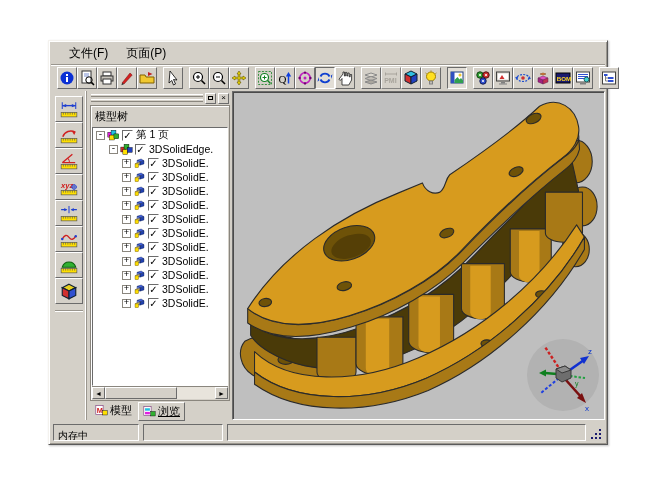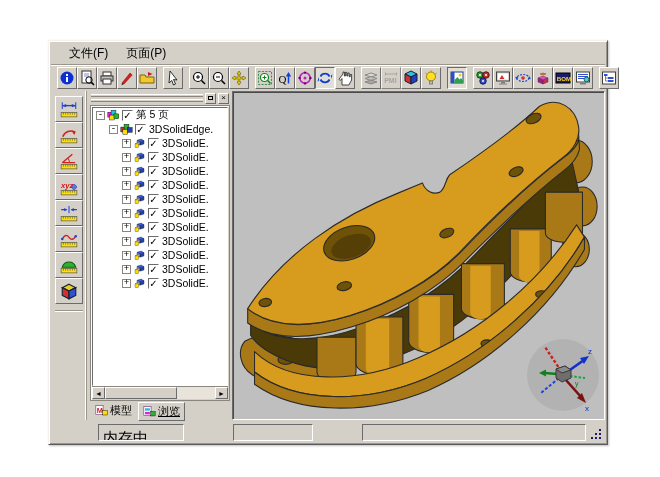--- a/index.html
+++ b/index.html
@@ -92,21 +92,21 @@
   .viewport{position:absolute;left:181px;top:0;right:0;bottom:0;
     background:var(--viewport-bg);
     border:1px solid;border-color:#6b6b6b #fff #fff #6b6b6b;
     box-shadow:inset 1px 1px 0 #4a4a4a;overflow:hidden;}
   .model-svg{position:absolute;left:2px;top:2px;width:calc(100% - 4px);height:calc(100% - 4px);}
   .trackball{position:absolute;right:3px;bottom:6px;width:76px;height:76px;}
 
   
   .statusbar{flex:0 0 auto;height:22px;display:flex;align-items:center;gap:4px;padding:3px 2px 1px 2px;}
   .sp{height:17px;background:var(--win-bg);border:1px solid;border-color:#6b6b6b #fff #fff #6b6b6b;
-    font-size:15px;color:#000;padding:4px 4px;overflow:hidden;white-space:nowrap;margin-left:45px;}
+    font-size:10px;color:#000;padding:4px 4px;overflow:hidden;white-space:nowrap;}
   .sp-grip{width:13px;height:16px;flex:0 0 auto;align-self:flex-end;}
   .ic{display:inline-flex;}
 </style>
 </head>
 <body>
 
 <div id="stage">
   <div class="app-window">
 
     <div class="menubar">
@@ -479,33 +479,34 @@
               <div></div>
             </div>
           <div class="panel-btn">
               <span class="sq"></span>
             </div>
           <div class="panel-btn">
               <span>×</span>
             </div>
         </div>
         <div class="panel-box">
+          <div class="panel-title">模型树</div>
           <div class="tree-view">
               <div class="tree-row" style="padding-left: 3px;">
                 <span class="exp">-</span>
                 <span class="ic">
                   <svg viewBox="0 0 16 16">
                     <rect x="1" y="4" width="6" height="6" fill="#e020e0" stroke="#000" stroke-width=".5"></rect>
                     <rect x="5" y="1.5" width="6" height="6" fill="#20c0e0" stroke="#000" stroke-width=".5"></rect>
                     <rect x="3" y="7.5" width="6" height="6" fill="#ffe000" stroke="#000" stroke-width=".5"></rect>
                     <rect x="8.5" y="6" width="6" height="6" fill="#30b030" stroke="#000" stroke-width=".5"></rect>
                   </svg>
                 </span>
                 <span class="cb">✓</span>
-                <span class="lbl">第 5 页</span>
+                <span class="lbl">第 1 页</span>
               </div>
               <div class="tree-row" style="padding-left: 16px;">
                 <span class="exp">-</span>
                 <span class="ic">
                   <svg viewBox="0 0 16 16">
                     <rect x="1" y="5" width="6" height="6" fill="#d03030" stroke="#000" stroke-width=".5"></rect>
                     <rect x="5" y="1.5" width="6" height="6" fill="#30b030" stroke="#000" stroke-width=".5"></rect>
                     <rect x="3.5" y="8" width="6" height="6" fill="#ffe000" stroke="#000" stroke-width=".5"></rect>
                     <rect x="9" y="5.5" width="6" height="6" fill="#2040c0" stroke="#000" stroke-width=".5"></rect>
                   </svg>

